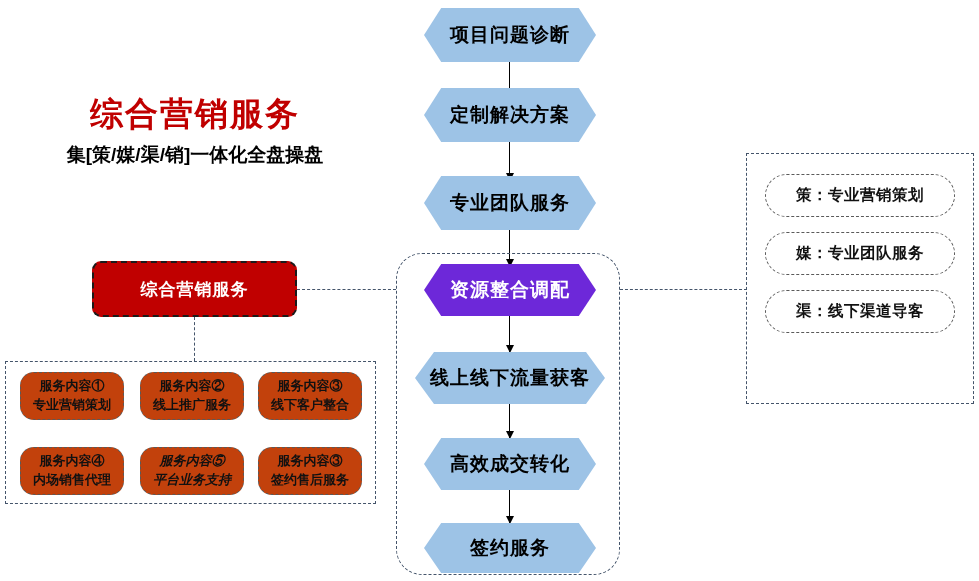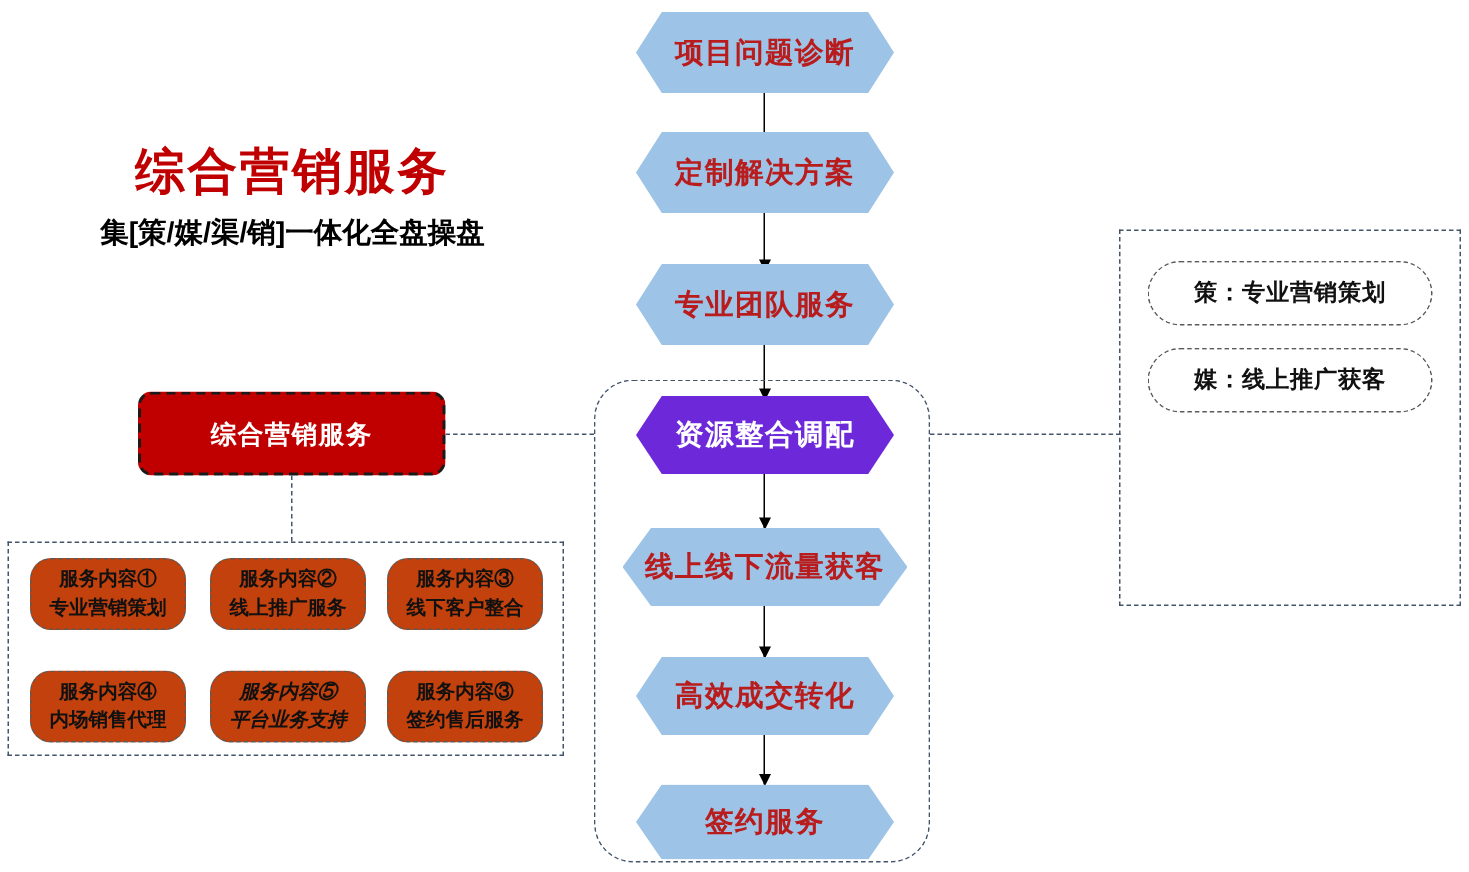--- a/index.html
+++ b/index.html
@@ -49,21 +49,21 @@
     display: flex;
     align-items: center;
     justify-content: center;
     color: #000000;
     font-weight: bold;
     font-size: 19px;
     letter-spacing: 1px;
     -webkit-clip-path: polygon(10% 0%, 90% 0%, 100% 50%, 90% 100%, 10% 100%, 0% 50%);
     clip-path: polygon(10% 0%, 90% 0%, 100% 50%, 90% 100%, 10% 100%, 0% 50%);
   }
-  .hex.light { background: #9DC3E6; color: #b91c1c; }
+  .hex.light { background: #9DC3E6; color: #000000; }
   .hex.dark  { background: #6d28d9; color: #ffffff; text-align: center; }
 
   
   .arrow {
     position: absolute;
     width: 1px;
     background: #000000;
     left: 509px;
   }
   .arrow::after {
@@ -200,21 +200,22 @@
 
   <div class="conn-h" style="left:297px; top:289px; width:99px;"></div>
 
   <div class="conn-v" style="left:194px; top:317px; height:44px;"></div>
 
   <div class="conn-h" style="left:620px; top:289px; width:127px;"></div>
 
   <div class="dash-rect" style="left:746px; top:153px; width:228px; height:251px;"></div>
 
   <div class="pill" style="left:765px; top:174px; width:190px; height:43px;">策：专业营销策划</div>
-  <div class="pill" style="left:765px; top:232px; width:190px; height:43px;">媒：线上推广获客</div>
+  <div class="pill" style="left:765px; top:232px; width:190px; height:43px;">媒：专业团队服务</div>
+  <div class="pill" style="left:765px; top:290px; width:190px; height:43px;">渠：线下渠道导客</div>
 
   <div class="dash-rect" style="left:5px; top:361px; width:371px; height:143px;"></div>
 
   <div class="svc" style="left:20px; top:372px; width:104px; height:48px;">
     <span>服务内容①</span>
     <span>专业营销策划</span>
   </div>
   <div class="svc" style="left:140px; top:372px; width:104px; height:48px;">
     <span>服务内容②</span>
     <span>线上推广服务</span>

